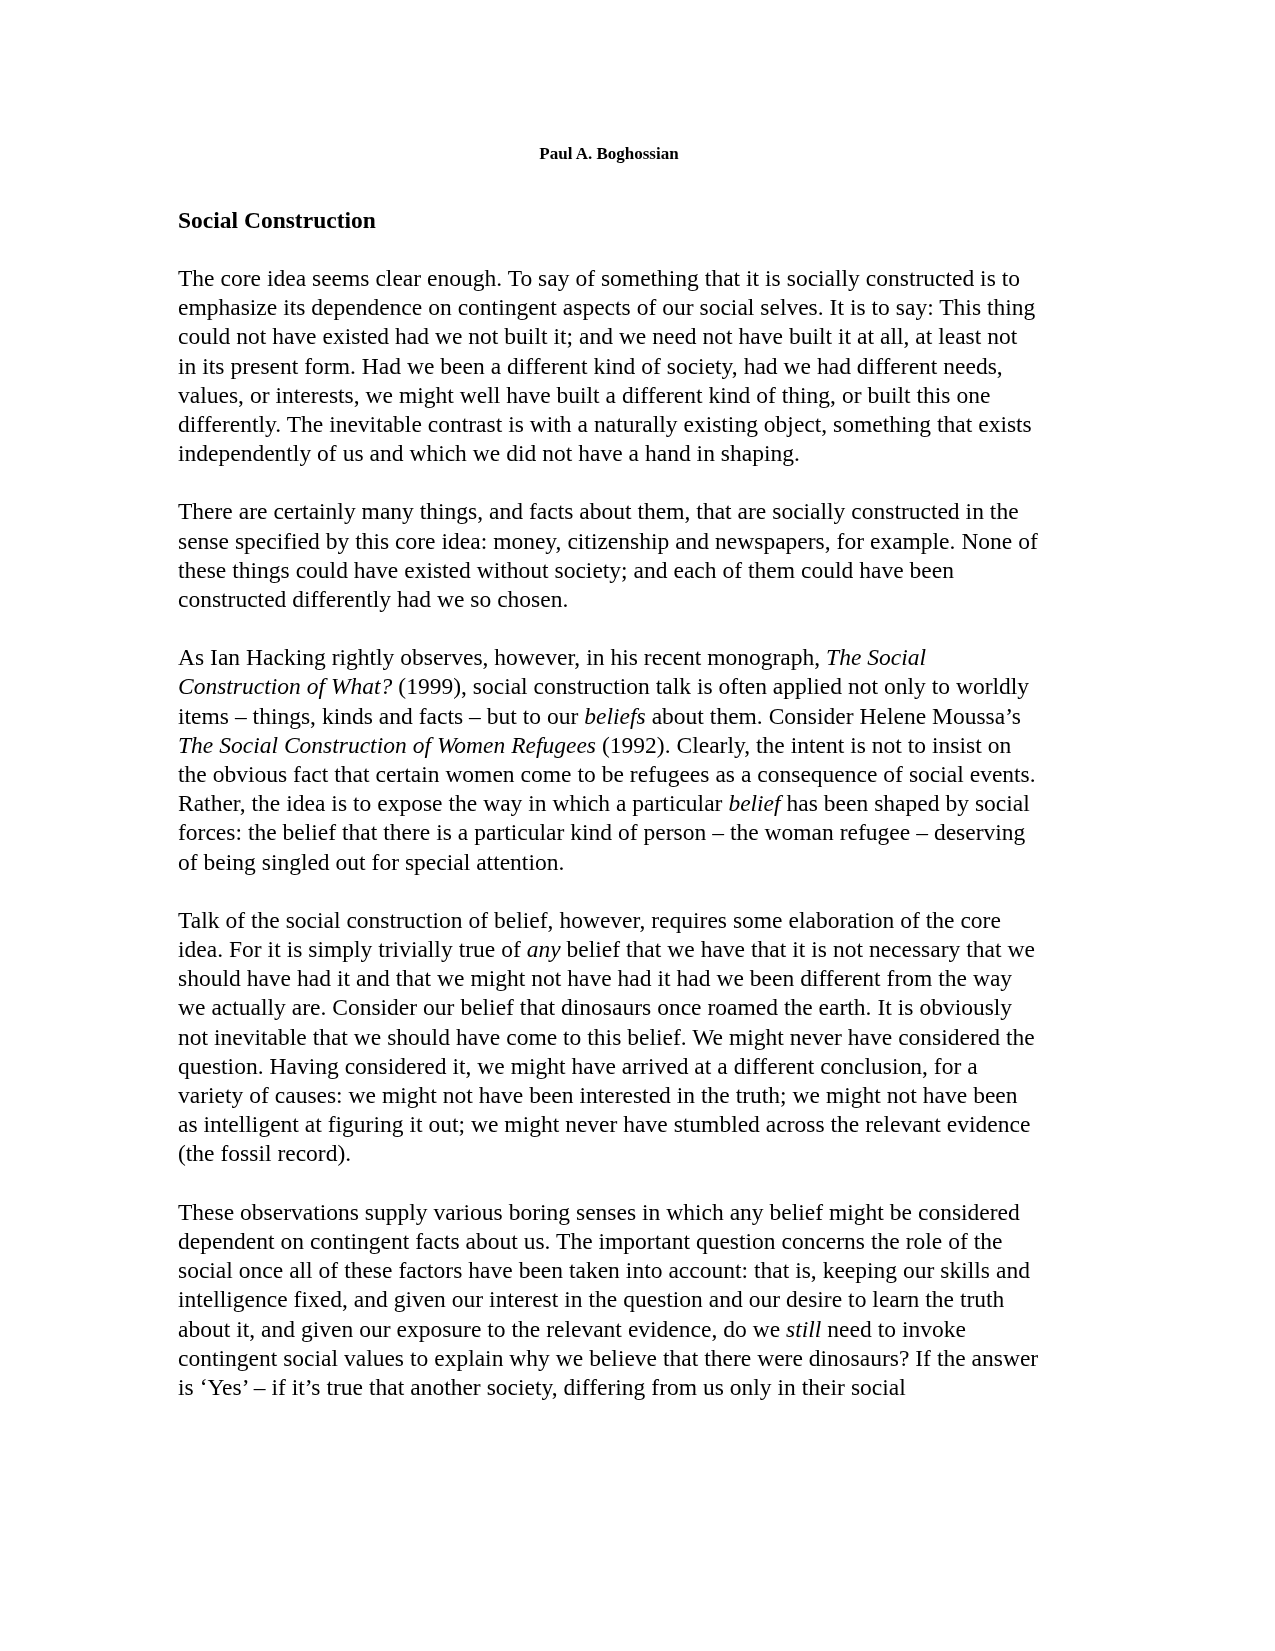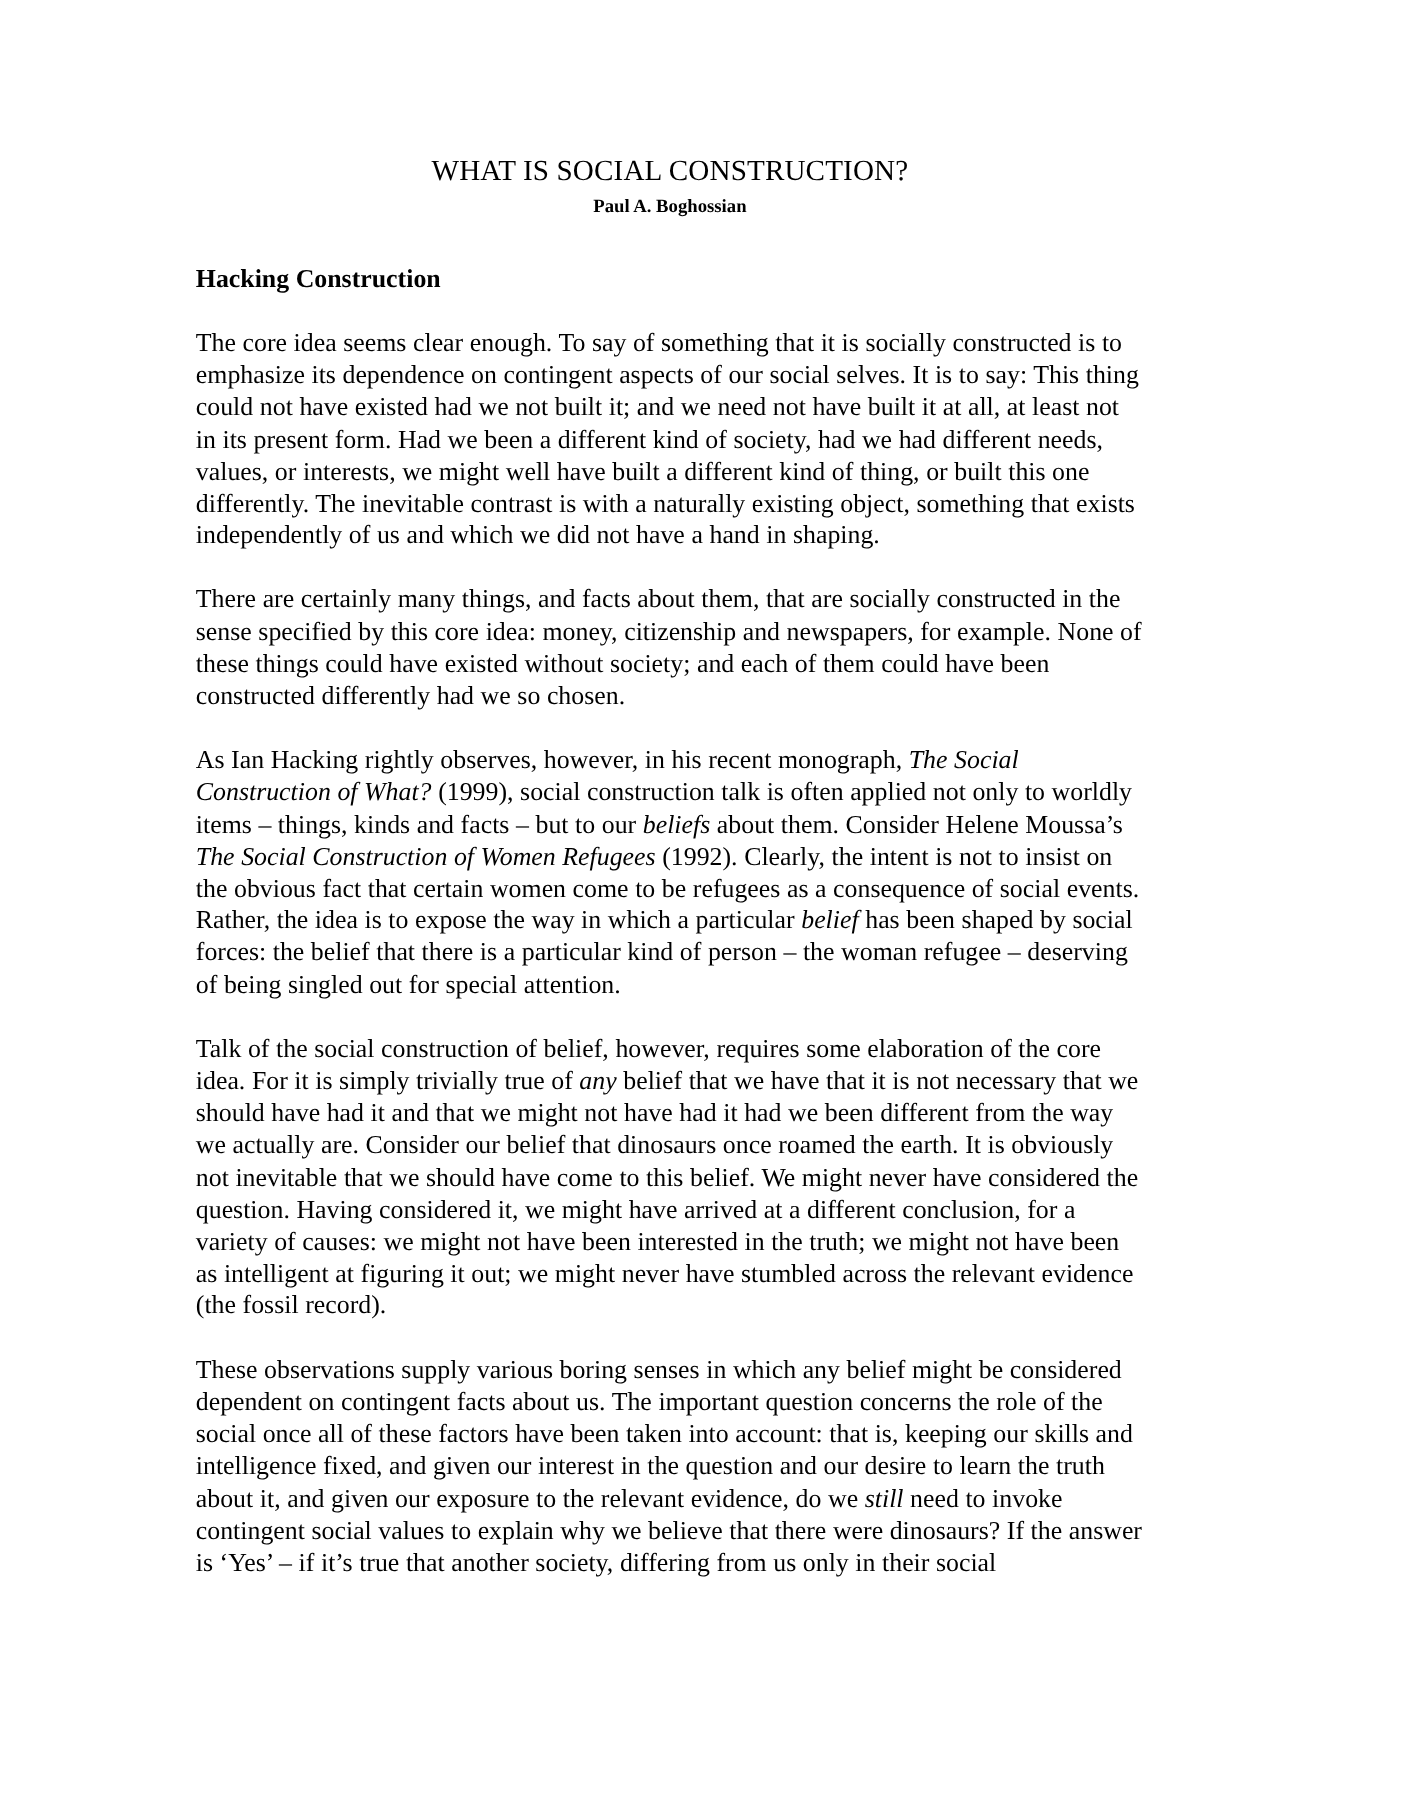--- a/index.html
+++ b/index.html
@@ -67,27 +67,26 @@
   em.title-italic, em.word-italic {
     font-style: italic;
   }
 </style>
 </head>
 <body>
 
 <div class="page">
   <div class="content">
 
-    <h1 class="doc-title">WHAT IS SOCIAL CONSTRUCTION?</h1>
 
     <div class="doc-author">Paul A. Boghossian</div>
 
     <div class="spacer-after-author"></div>
 
-    <div class="section-heading">Hacking Construction</div>
+    <div class="section-heading">Social Construction</div>
 
 
     <div class="par-gap"></div>
 
     <p class="body-par">The core idea seems clear enough.  To say of something that it is socially constructed is to emphasize its dependence on contingent aspects of our social selves.  It is to say:  This thing could not have existed had we not built it; and we need not have built it at all, at least not in its present form.  Had we been a different kind of society, had we had different needs, values, or interests, we might well have built a different kind of thing, or built this one differently.  The inevitable contrast is with a naturally existing object, something that exists independently of us and which we did not have a hand in shaping.</p>
 
     <div class="par-gap"></div>
 
     <p class="body-par">There are certainly many things, and facts about them, that are socially constructed in the sense specified by this core idea: money, citizenship and newspapers, for example.  None of these things could have existed without society; and each of them could have been constructed differently had we so chosen.</p>
 

